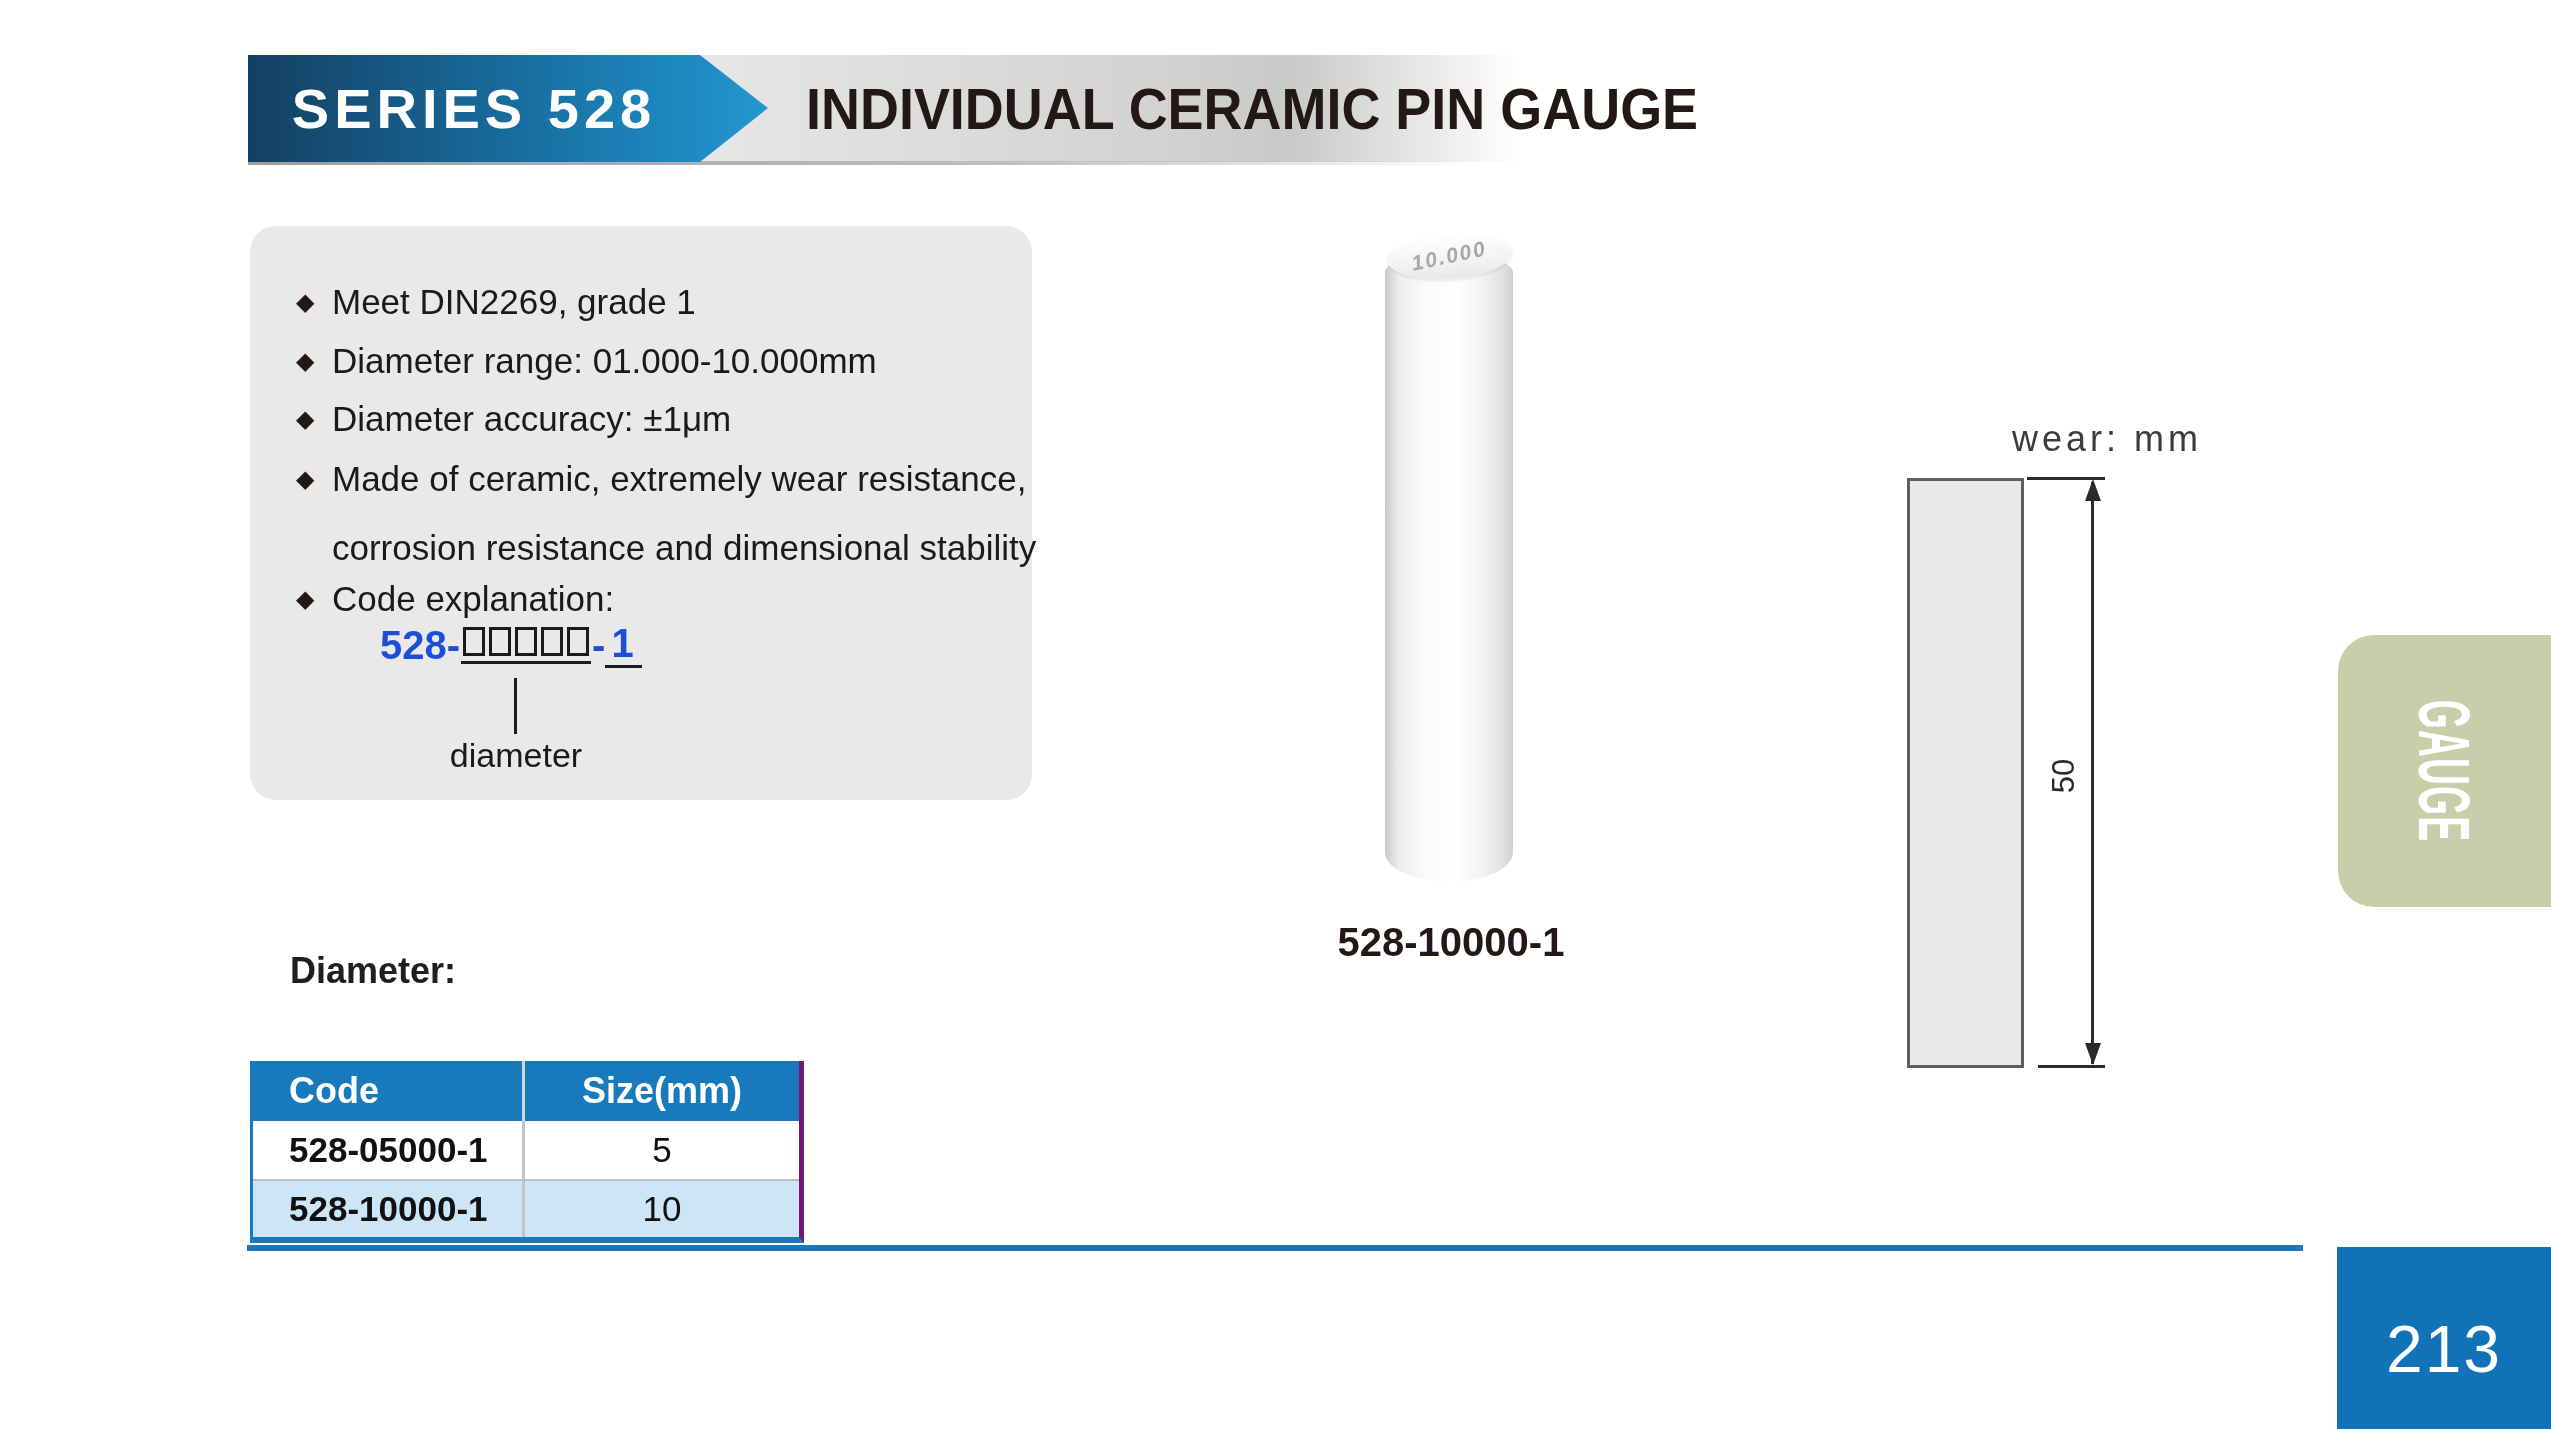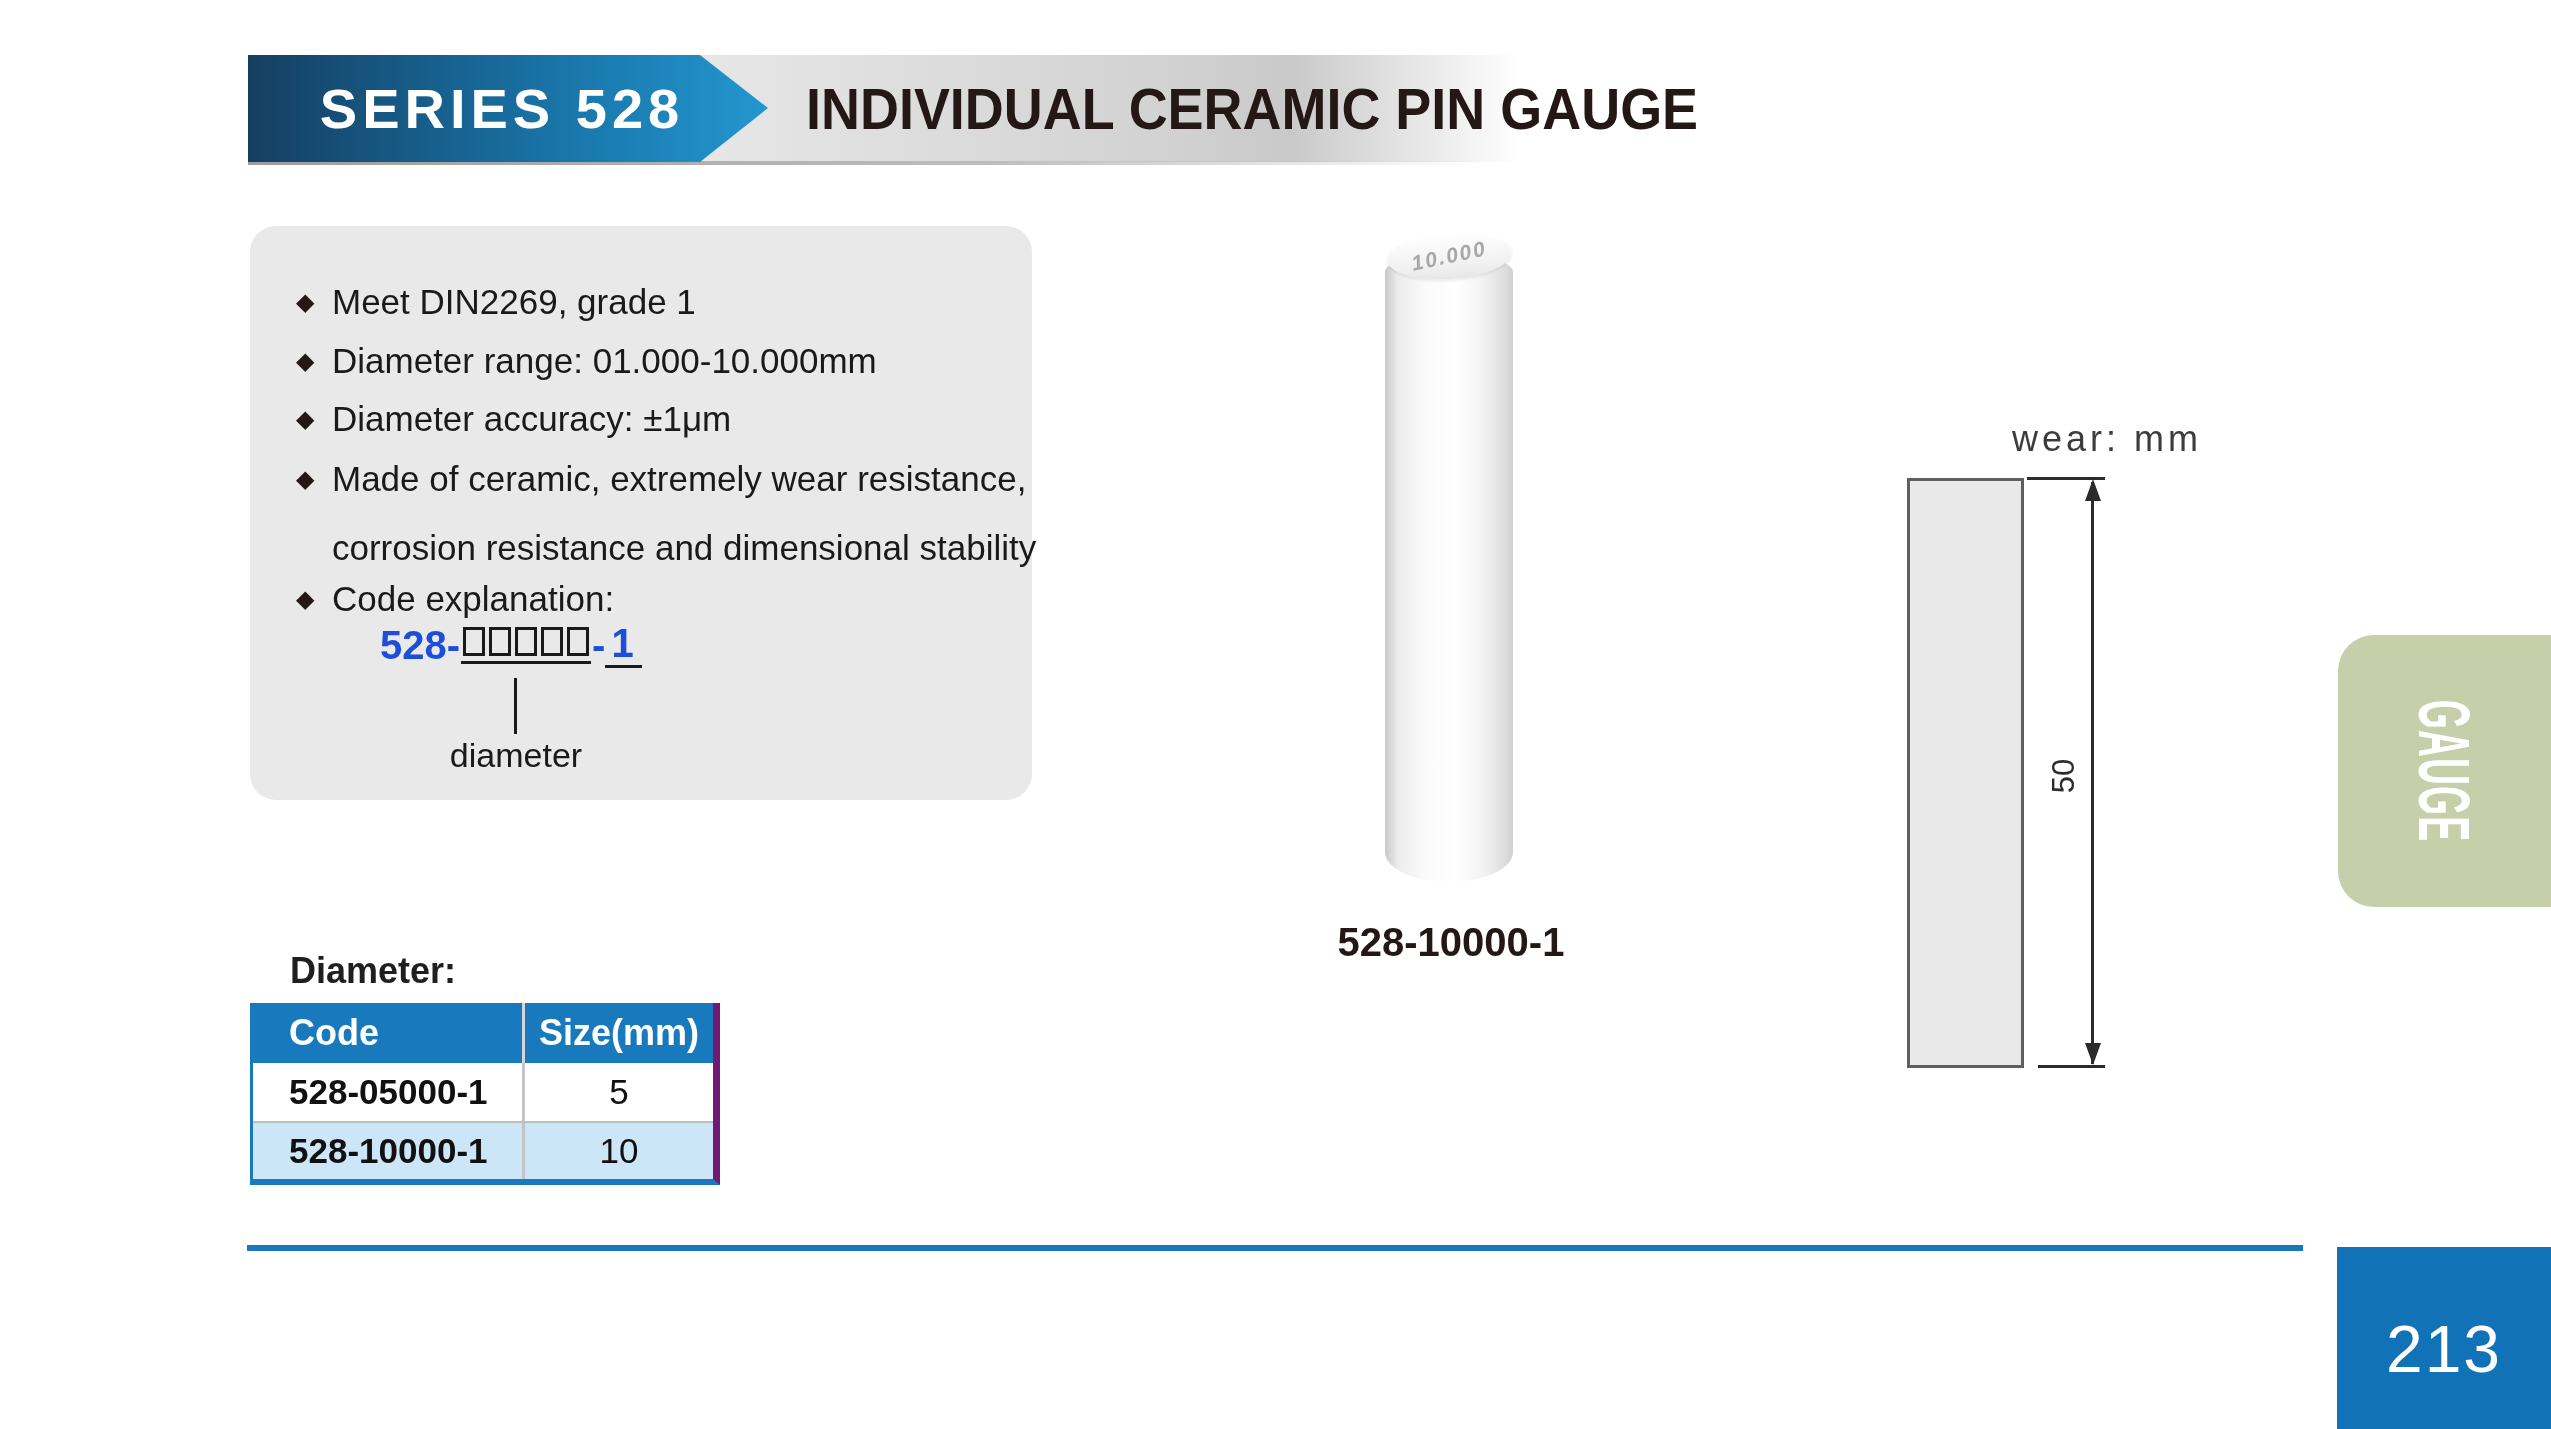--- a/index.html
+++ b/index.html
@@ -8,21 +8,21 @@
   .page { position:relative; width:2551px; height:1429px; background:#ffffff; overflow:hidden; }
 
   
   .banner-strip { position:absolute; left:248px; top:55px; width:1272px; height:107px;
     background:linear-gradient(to right,#f4f4f4 0%,#e7e7e7 35%,#d2d2d2 72%,#c9c9c9 82%,rgba(255,255,255,0) 100%); }
   .banner-shadow { position:absolute; left:248px; top:161px; width:1230px; height:4px;
     background:linear-gradient(to right,#9d9d9d 0%,#bdbdbd 60%,rgba(255,255,255,0) 100%); }
   .banner-arrow { position:absolute; left:248px; top:55px; width:520px; height:107px;
     clip-path:polygon(0 0, 452px 0, 520px 53px, 452px 107px, 0 107px);
     background:linear-gradient(90deg,#153f61 0%,#17618f 38%,#1b7fb5 72%,#2397cf 100%);
-    display:flex; align-items:center;padding-left:28px; }
+    display:flex; align-items:center; }
   .series-label { width:452px; text-align:center; color:#ffffff; font-weight:bold;
     font-size:56px; letter-spacing:5px; }
   .page-title { position:absolute; left:806px; top:55px; height:107px; display:flex; align-items:center;
     color:#231815; font-weight:bold; font-size:58px; letter-spacing:0px;
     transform:scaleX(0.93); transform-origin:left center; white-space:nowrap; }
 
   
   .features-box { position:absolute; left:250px; top:226px; width:782px; height:574px;
     background:#e9e9e9; border-radius:26px; }
   .feature-line { position:absolute; font-size:35px; color:#1a1a1a; white-space:nowrap; }
@@ -38,22 +38,22 @@
   .code-prefix, .code-sep, .code-suffix { font-size:40px; font-weight:bold; color:#1d4ed8; }
   .digit-boxes { display:flex; gap:4px; padding:0 2px 5px 2px; border-bottom:3px solid #1a1a1a; margin:0 1px; }
   .digit-box { width:22px; height:29px; border:3px solid #1a1a1a; background:#e9e9e9; }
   .code-suffix { border-bottom:3px solid #1a1a1a; padding:0 8px 2px 6px; line-height:40px; }
   .pointer-line { position:absolute; left:514px; top:678px; width:3px; height:56px; background:#1a1a1a; }
   .pointer-label { position:absolute; left:446px; top:736px; width:140px; text-align:center;
     font-size:34px; color:#1a1a1a; }
 
   
   .example-heading { position:absolute; left:290px; top:950px; font-size:36px; font-weight:bold; color:#1f1f1f; }
-  .example-table { position:absolute; left:250px; top:1003px; width:470px;
-    border-left:3px solid #1979bd; border-right:7px solid #701a75; border-bottom:6px solid #1979bd; }
+  .example-table { position:absolute; left:250px; top:1061px; width:554px;
+    border-left:3px solid #1979bd; border-right:5px solid #701a75; border-bottom:6px solid #1979bd; }
   .t-header { display:flex; height:60px; background:#1979bd; color:#ffffff; font-weight:bold; font-size:36px; }
   .th-code { width:272px; display:flex; align-items:center; padding-left:36px; border-right:3px solid #d6d6d6; }
   .th-size { flex:1; display:flex; align-items:center; justify-content:center; }
   .t-row { display:flex; height:58px; background:#ffffff; font-size:35px; color:#111111; }
   .t-row.alt { background:#cde6f7; border-top:2px solid #bfbfbf; }
   .td-code { width:272px; display:flex; align-items:center; padding-left:36px; font-weight:bold;
     border-right:3px solid #c4c4c4; }
   .td-size { flex:1; display:flex; align-items:center; justify-content:center; }
 
   

